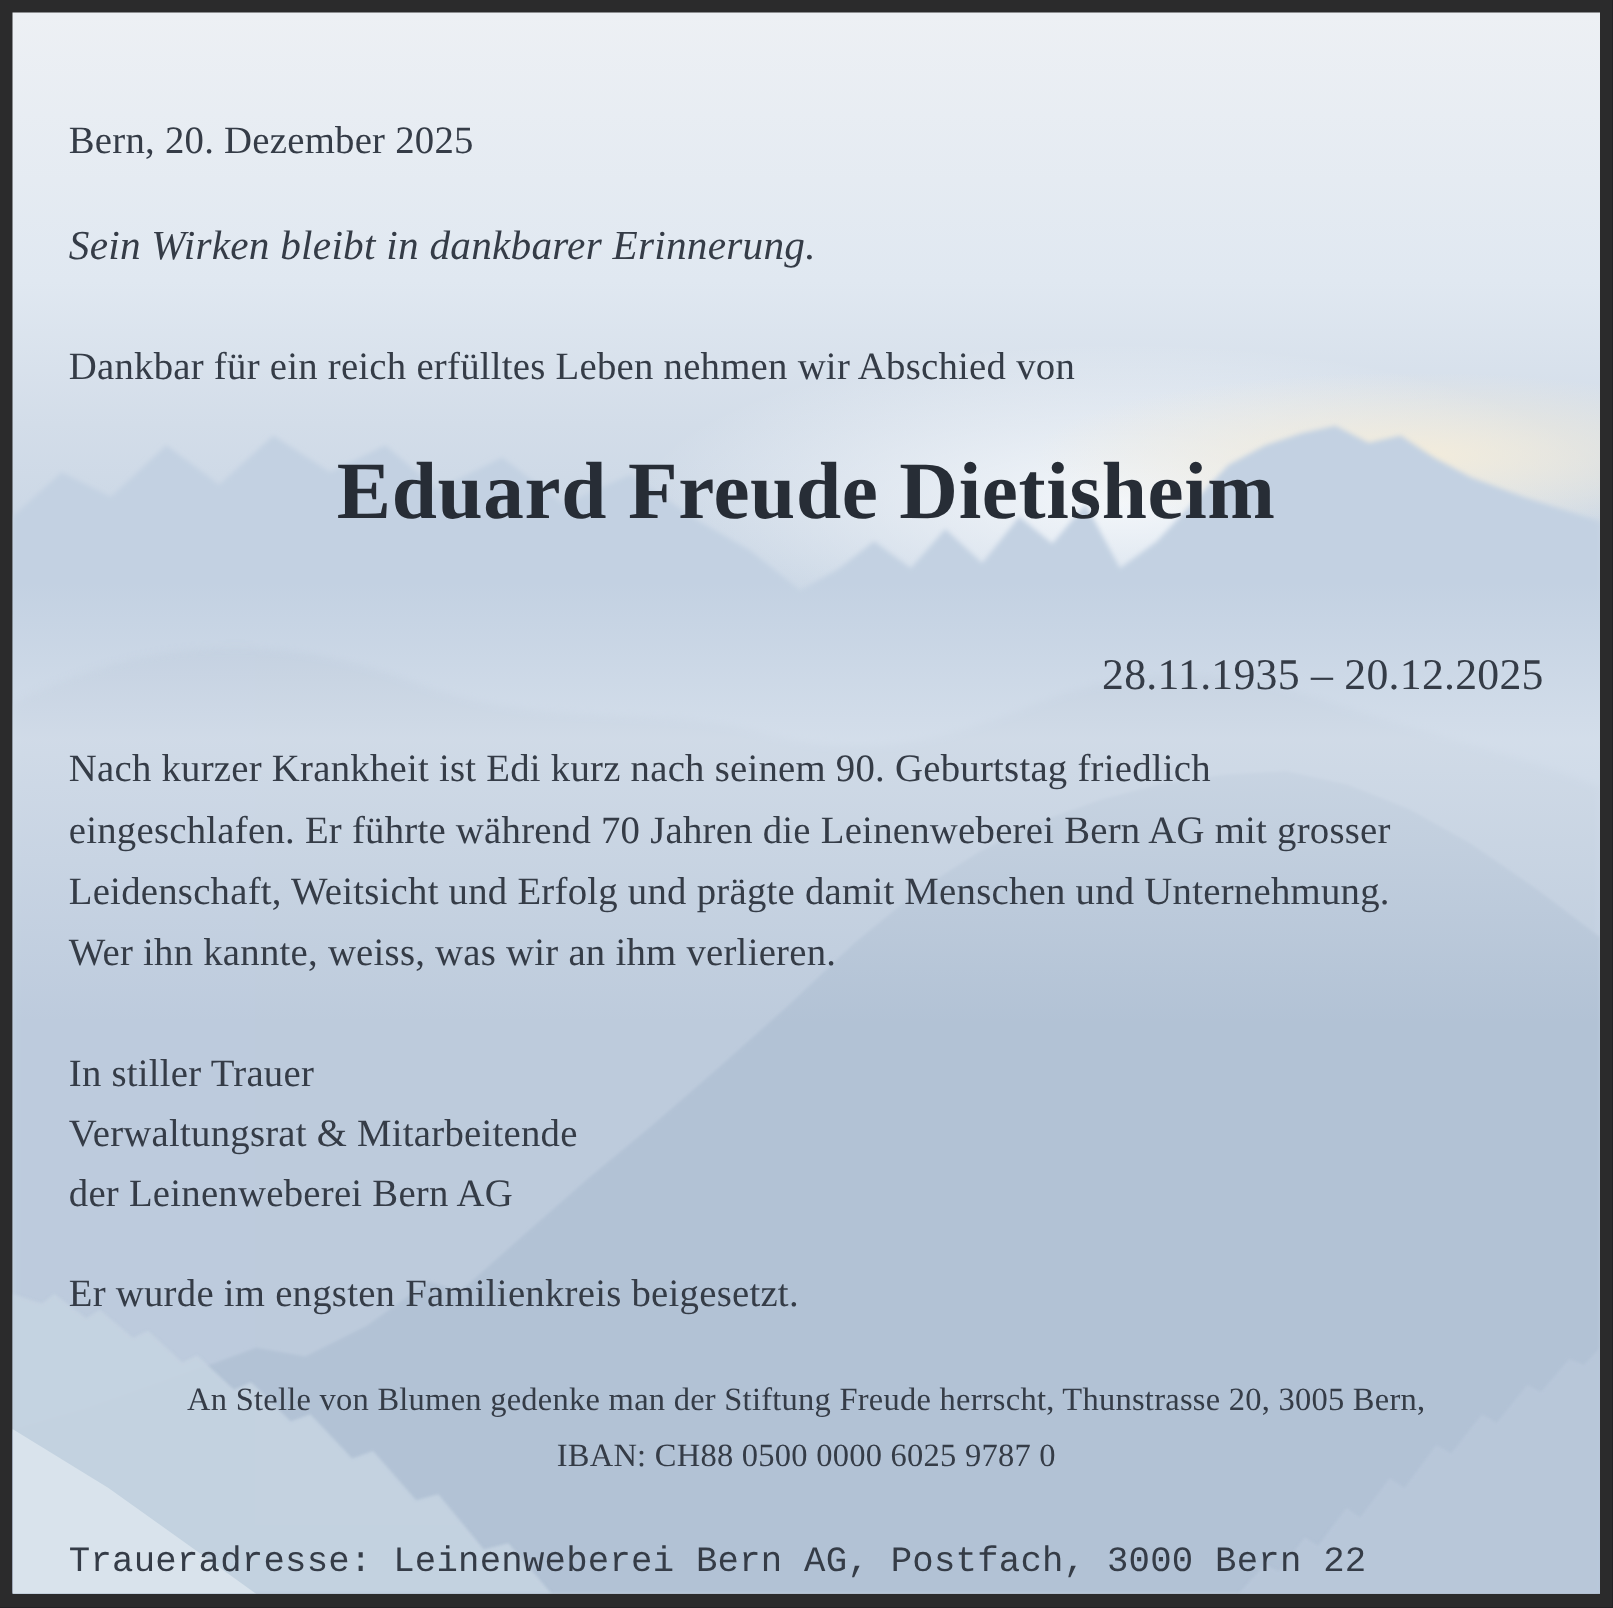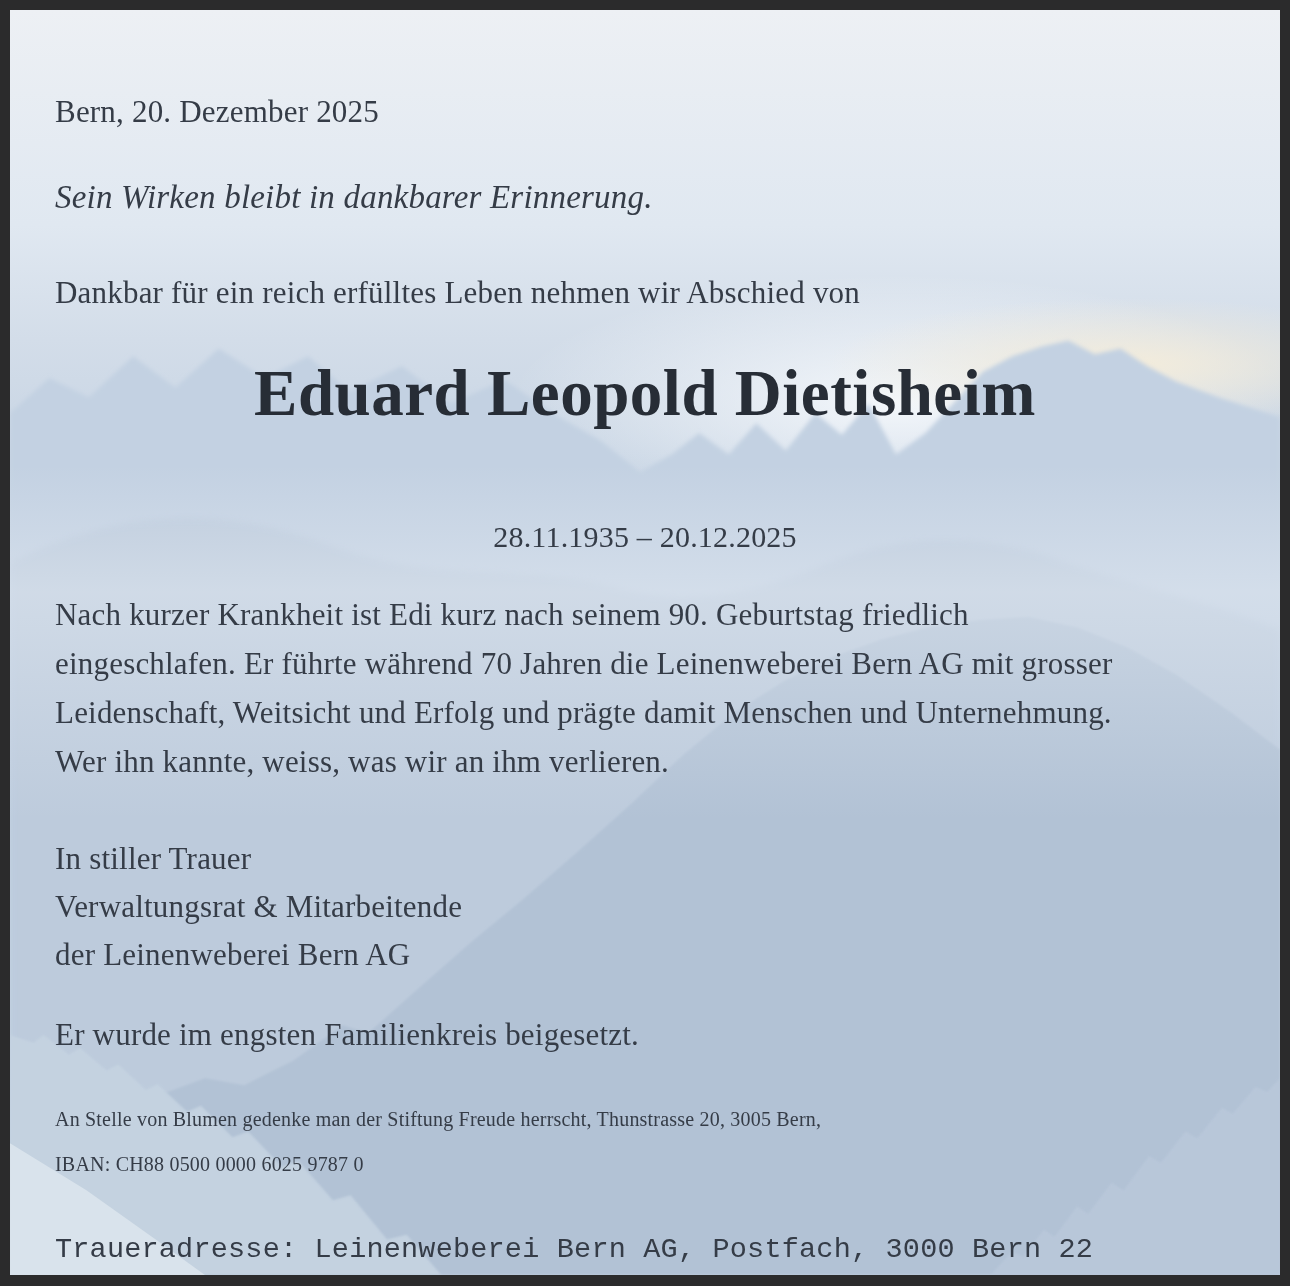--- a/index.html
+++ b/index.html
@@ -38,25 +38,25 @@
   }
   .content{position:absolute; left:0; top:0; width:100%; height:100%; color:var(--ink);margin-top:34px;}
   .line{position:absolute; left:45px; right:45px; font-size:31px; letter-spacing:.2px;}
   .dateline{top:50px;}
   .motto{top:135px; font-style:italic; font-size:33px;}
   .intro{top:231px;}
   .name{
     top:312px; text-align:center; color:var(--ink-strong);
     font-size:65px; font-weight:700; letter-spacing:.5px;
   }
-  .lifespan{top:476px; text-align:center; font-size:30px;}
+  .lifespan{top:476px; text-align:right; font-size:35px;}
   .obituary{top:546px; line-height:49px;}
   .mourners{top:791px; line-height:48px;}
   .burial{top:973px;}
-  .donation{top:1053px; font-size:20px; line-height:45px;}
+  .donation{top:1053px; font-size:26px; line-height:45px;text-align:center;}
   .address{top:1189px; font-size:28.5px;font-family:Liberation Mono, monospace;}
 </style>
 </head>
 <body>
 
 <div class="stage">
   <div class="sheet">
 
     <svg class="mountains" viewBox="0 0 1290 1286" preserveAspectRatio="none" aria-hidden="true">
       <defs>
@@ -95,21 +95,21 @@
       <path class="bl-light" d="
         M0,1152 L78,1200 L148,1250 L198,1286 L0,1286 Z"></path>
     </svg>
 
     <div class="mist"></div>
 
     <div class="content">
       <div class="line dateline">Bern, 20. Dezember 2025</div>
       <div class="line intro">Dankbar für ein reich erfülltes Leben nehmen wir Abschied von</div>
       <div class="line motto">Sein Wirken bleibt in dankbarer Erinnerung.</div>
-      <div class="line name">Eduard Leopold Dietisheim</div>
+      <div class="line name">Eduard Freude Dietisheim</div>
       <div class="line lifespan">28.11.1935 – 20.12.2025</div>
 
       <div class="line obituary">
         <div>Nach kurzer Krankheit ist Edi kurz nach seinem 90. Geburtstag friedlich</div>
         <div>eingeschlafen. Er führte während 70 Jahren die Leinenweberei Bern AG mit grosser</div>
         <div>Leidenschaft, Weitsicht und Erfolg und prägte damit Menschen und Unternehmung.</div>
         <div>Wer ihn kannte, weiss, was wir an ihm verlieren.</div>
       </div>
 
       <div class="line burial">Er wurde im engsten Familienkreis beigesetzt.</div>

